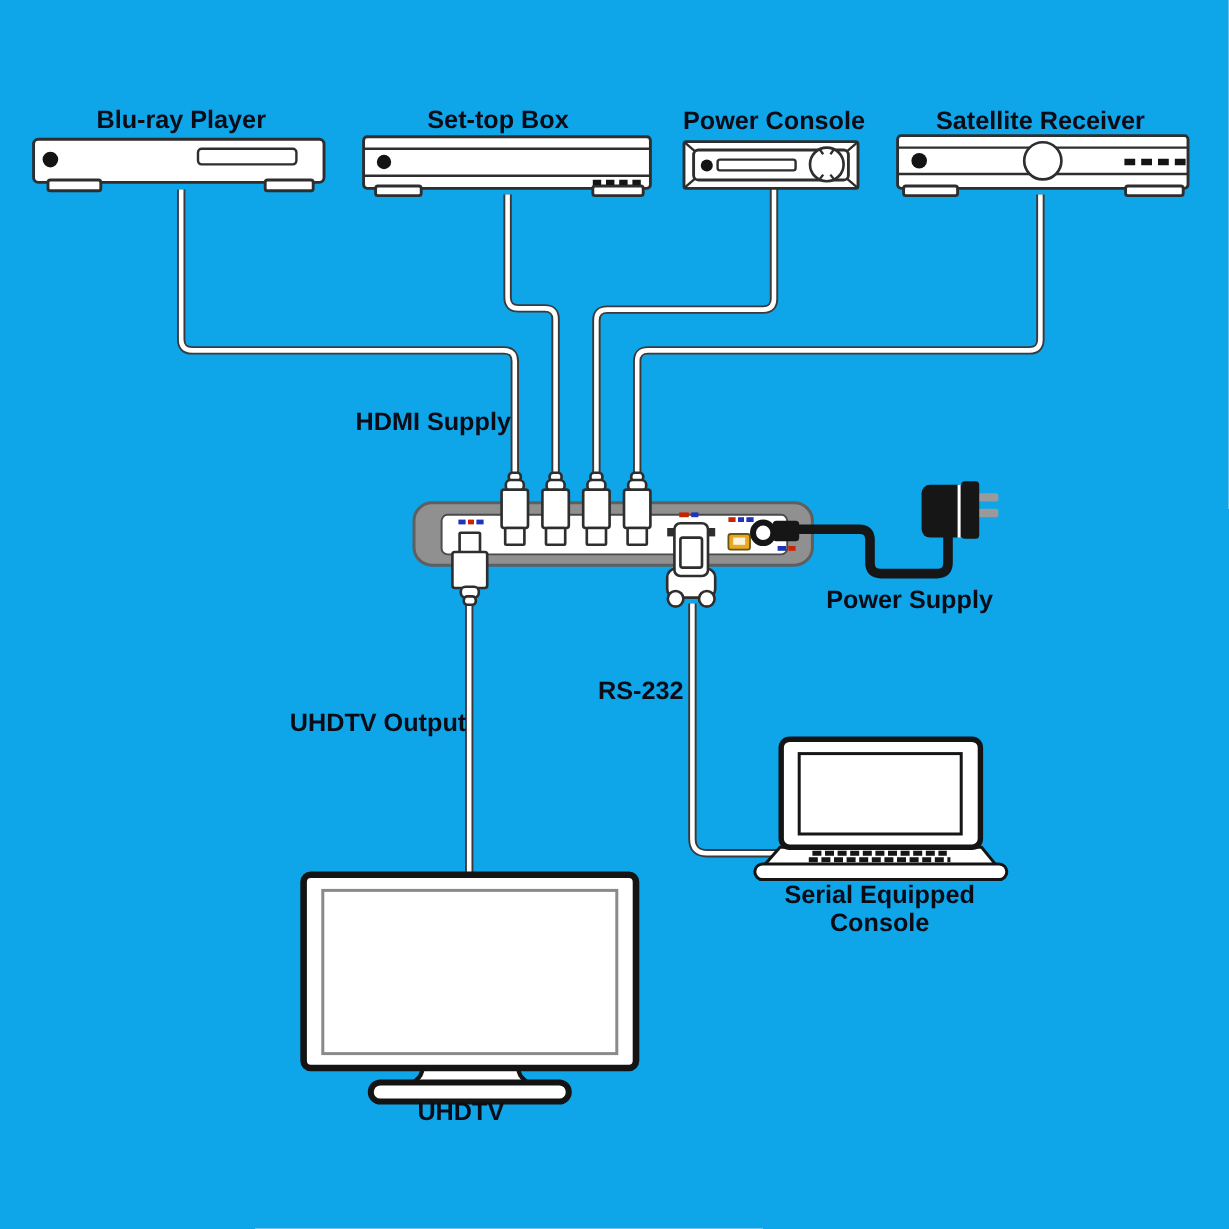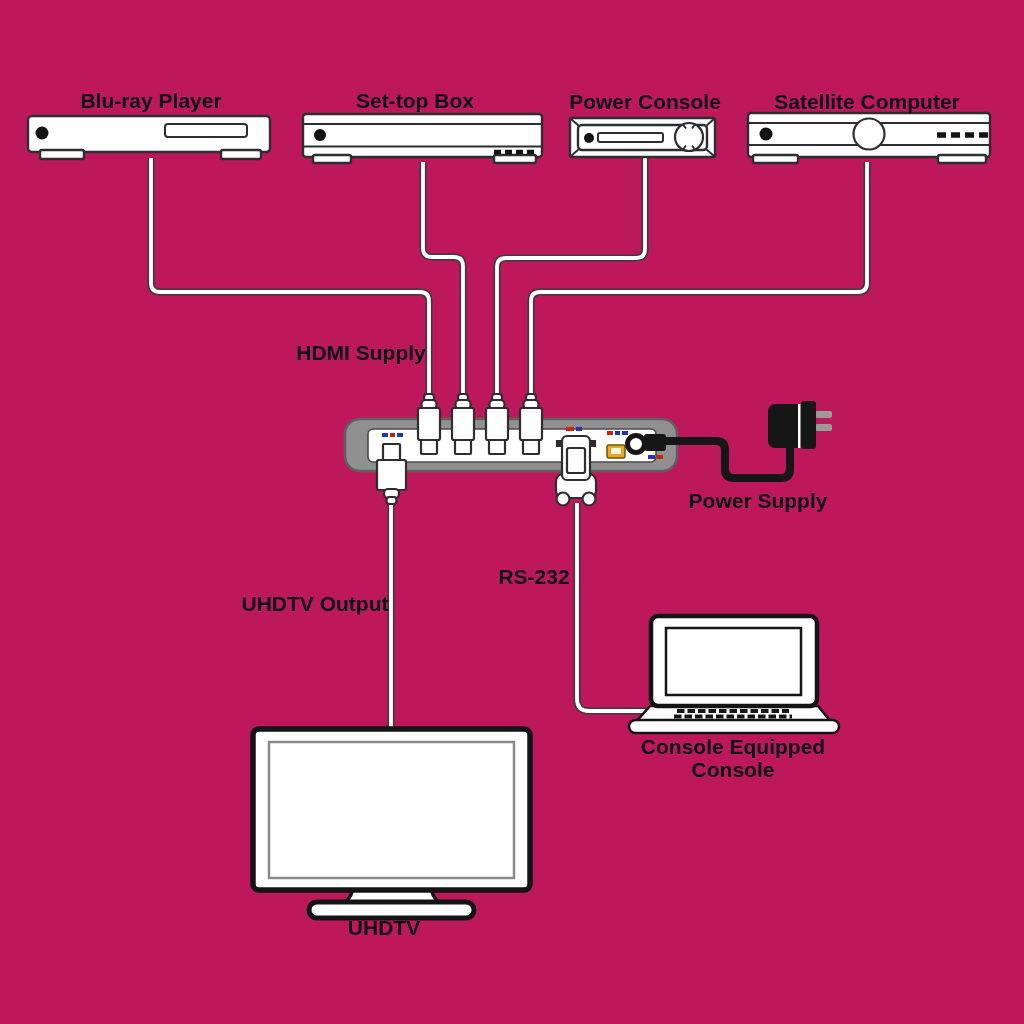--- a/index.html
+++ b/index.html
@@ -1,17 +1,17 @@
 <!DOCTYPE html>
 <html style="--ink: #141414; --line: #2e2e2e; --label-text: #0c0c16; --switch-body: #909090; --switch-border: #5f5f5f; --cable-outline: #3a3a3a; --black-cable: #161616; --marker-red: #cc2200; --marker-blue: #2233bb; --service-port-yellow: #e9a820;"><head>
 <meta charset="utf-8">
 <style>
   html,body{margin:0;padding:0;background:#ffffff;}
   .canvas{
-    position:relative;width:1024px;height:1024px;background:#be185d;overflow:hidden;
+    position:relative;width:1024px;height:1024px;background:#0ea5e9;overflow:hidden;
     font-family:"Liberation Sans","DejaVu Sans",sans-serif;
   }
   svg{position:absolute;left:0;top:0;}
   .lbl{
     position:absolute;transform:translate(-50%,-50%);
     font-weight:bold;font-size:21px;line-height:23px;white-space:nowrap;
     color:var(--label-text,#0c0c16);text-align:center;
   }
   .dev{fill:#ffffff;stroke:var(--line,#2e2e2e);stroke-width:2.4;}
   .thin{fill:none;stroke:var(--line,#2e2e2e);stroke-width:2;}
@@ -187,22 +187,22 @@
     <path d="M674 716.5 H792" style="stroke:var(--black-cable,#161616)" stroke-width="4.2" stroke-dasharray="7.5 3" fill="none"></path>
     <rect class="tvline" x="629" y="720" width="210" height="13" rx="6.5" stroke-width="2.5"></rect>
     <rect class="tvline" x="651" y="616" width="166" height="90" rx="7" stroke-width="4.5"></rect>
     <rect x="666" y="628" width="135" height="67" fill="#ffffff" stroke="#161616" stroke-width="2.5"></rect>
   </g>
 </svg>
 
 <div class="lbl" style="left:151px;top:100px">Blu-ray Player</div>
 <div class="lbl" style="left:415px;top:100px">Set-top Box</div>
 <div class="lbl" style="left:645px;top:101px">Power Console</div>
-<div class="lbl" style="left:867px;top:101px">Satellite Computer</div>
+<div class="lbl" style="left:867px;top:101px">Satellite Receiver</div>
 <div class="lbl" style="left:361px;top:352px">HDMI Supply</div>
 <div class="lbl" style="left:758px;top:500px">Power Supply</div>
 <div class="lbl" style="left:315px;top:603px">UHDTV Output</div>
 <div class="lbl" style="left:534px;top:576px">RS-232</div>
-<div class="lbl" style="left:733px;top:746px">Console Equipped</div>
+<div class="lbl" style="left:733px;top:746px">Serial Equipped</div>
 <div class="lbl" style="left:733px;top:769px">Console</div>
 <div class="lbl" style="left:384px;top:927px">UHDTV</div>
 
 </div>
 
 </body></html>

